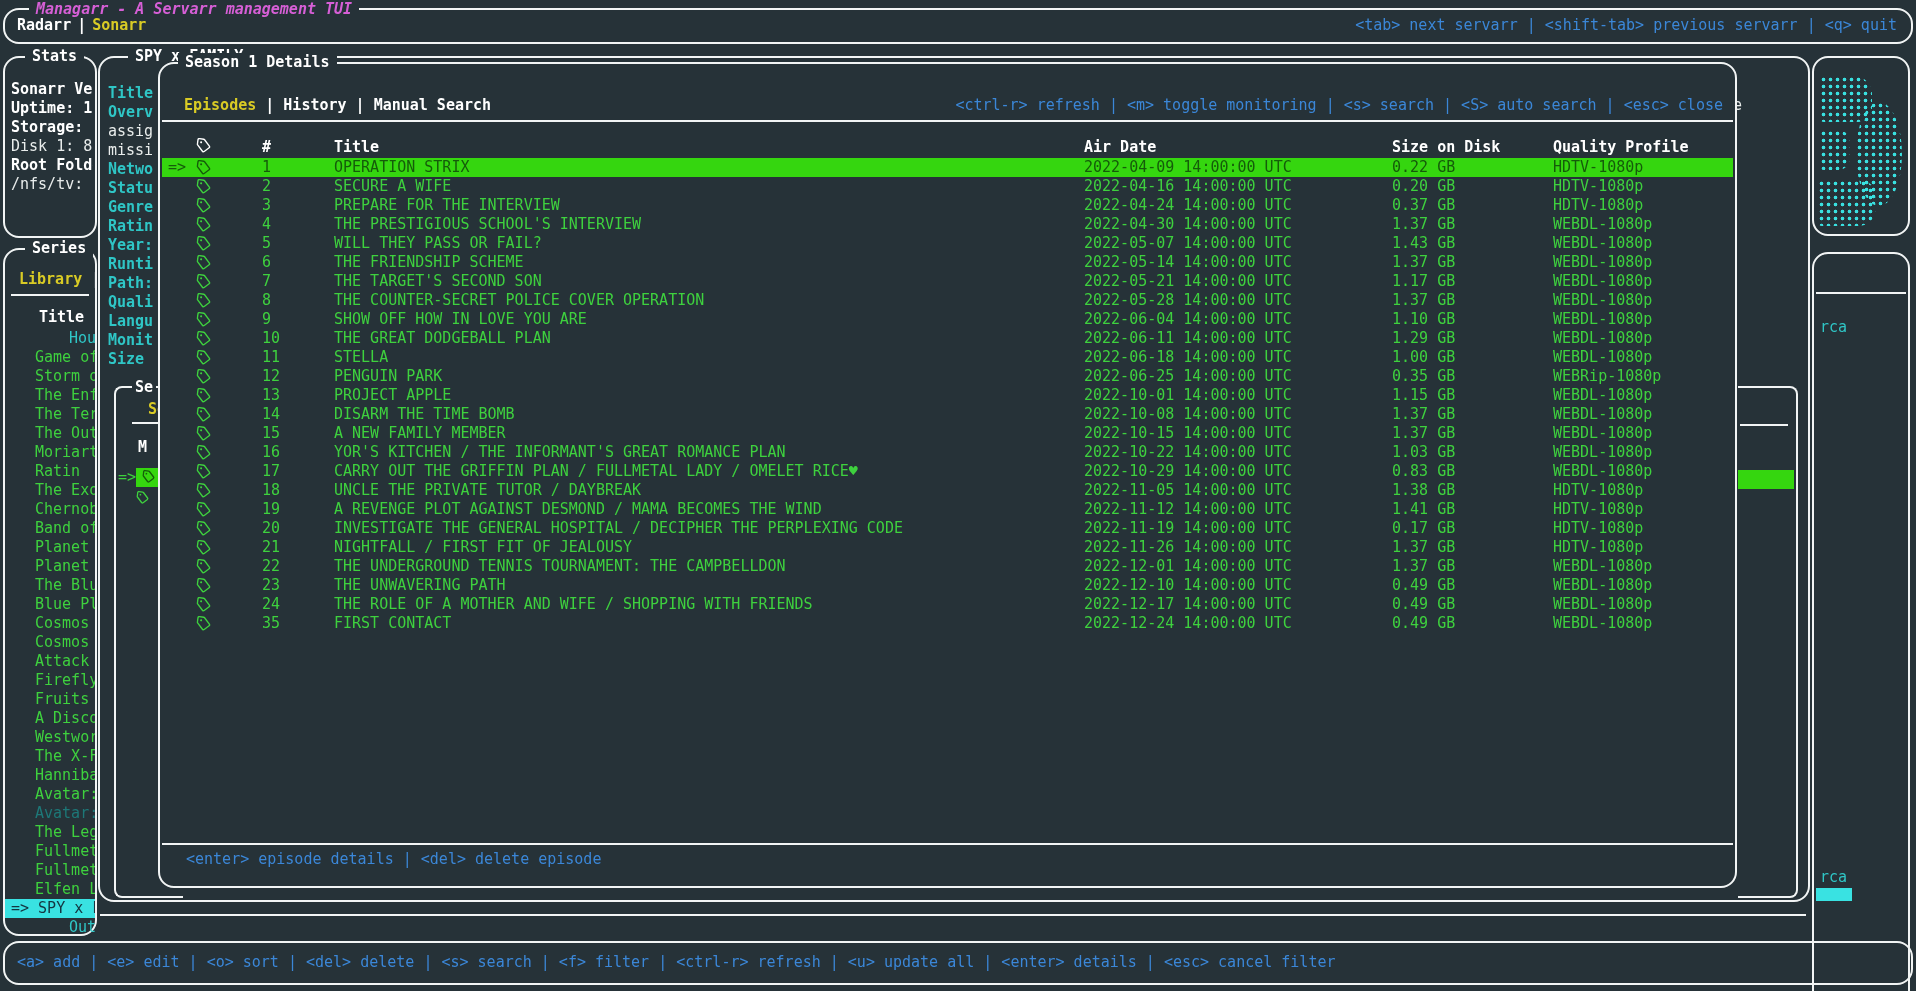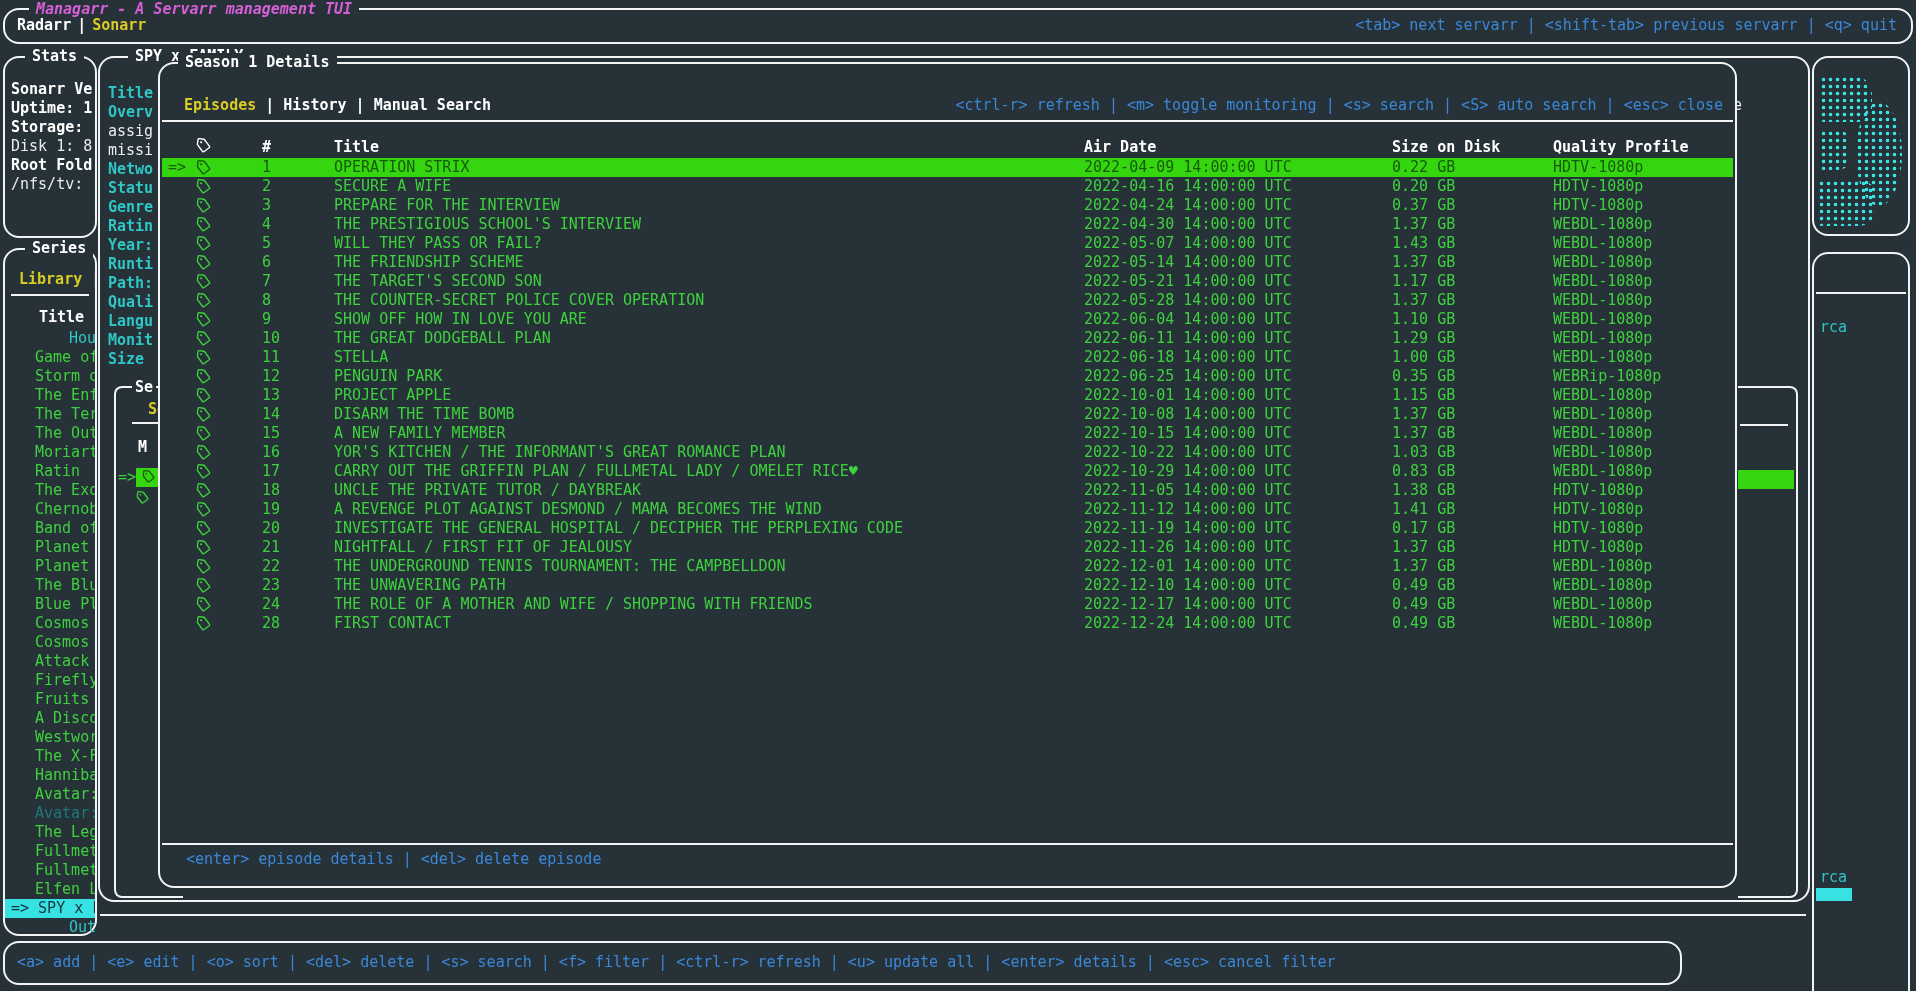--- a/index.html
+++ b/index.html
@@ -89,21 +89,21 @@
   
   #logo-panel{left:1812px;top:56px;width:98px;height:180px;}
   .blob{position:absolute;background:radial-gradient(var(--dot) 1.7px,transparent 2.1px);
     background-size:7px 7px;}
   #sidelower{left:1812px;top:252px;width:98px;height:876px;}
   #sidelower .hline{left:2px;top:38px;width:90px;}
   #rca-top{position:absolute;left:6px;top:64px;color:var(--cyan);line-height:19px;}
   #rca-bottom{position:absolute;left:6px;top:614px;color:var(--cyan);line-height:19px;}
   #side-progress{position:absolute;left:2px;top:634px;width:36px;height:13px;background:var(--selcyan-bg);}
   
-  #bottombar{left:3px;top:941px;width:1679px;height:44px;}
+  #bottombar{left:3px;top:941px;width:1910px;height:44px;}
   #bottom-help{position:absolute;left:12px;top:10px;line-height:19px;color:var(--blue);white-space:nowrap;}
 </style>
 </head>
 <body>
 
 <div id="screen">
 
   <div class="box" id="topbar">
     <span class="box-title">Managarr - A Servarr management TUI</span>
     <div id="top-help">&lt;tab&gt; next servarr | &lt;shift-tab&gt; previous servarr | &lt;q&gt; quit</div>
@@ -576,21 +576,21 @@
     <span class="cell quality">WEBDL-1080p</span>
   </div>
         <div class="egrid erow">
     <span class="cell selm"></span>
     <span class="cell">
             <svg class="tagicon" width="15" height="15" viewBox="0 0 24 24">
               <path d="M21.4 11.6l-9-9A2 2 0 0 0 11 2H4a2 2 0 0 0-2 2v7c0 .5.2 1 .6 1.4l9 9a2 2 0 0 0 2.8 0l7-7a2 2 0 0 0 0-2.8z" fill="none" stroke="currentColor" stroke-width="2.2"></path>
               <circle cx="7.5" cy="7.5" r="1.6" fill="currentColor"></circle>
             </svg>
           </span>
-    <span class="cell num">28</span>
+    <span class="cell num">35</span>
     <span class="cell title">FIRST CONTACT</span>
     <span class="cell air">2022-12-24 14:00:00 UTC</span>
     <span class="cell size">0.49 GB</span>
     <span class="cell quality">WEBDL-1080p</span>
   </div>
       </div>
 
     <div class="hline" id="footer-sep"></div>
     <div id="modal-footer">&lt;enter&gt; episode details | &lt;del&gt; delete episode</div>
   </div>

